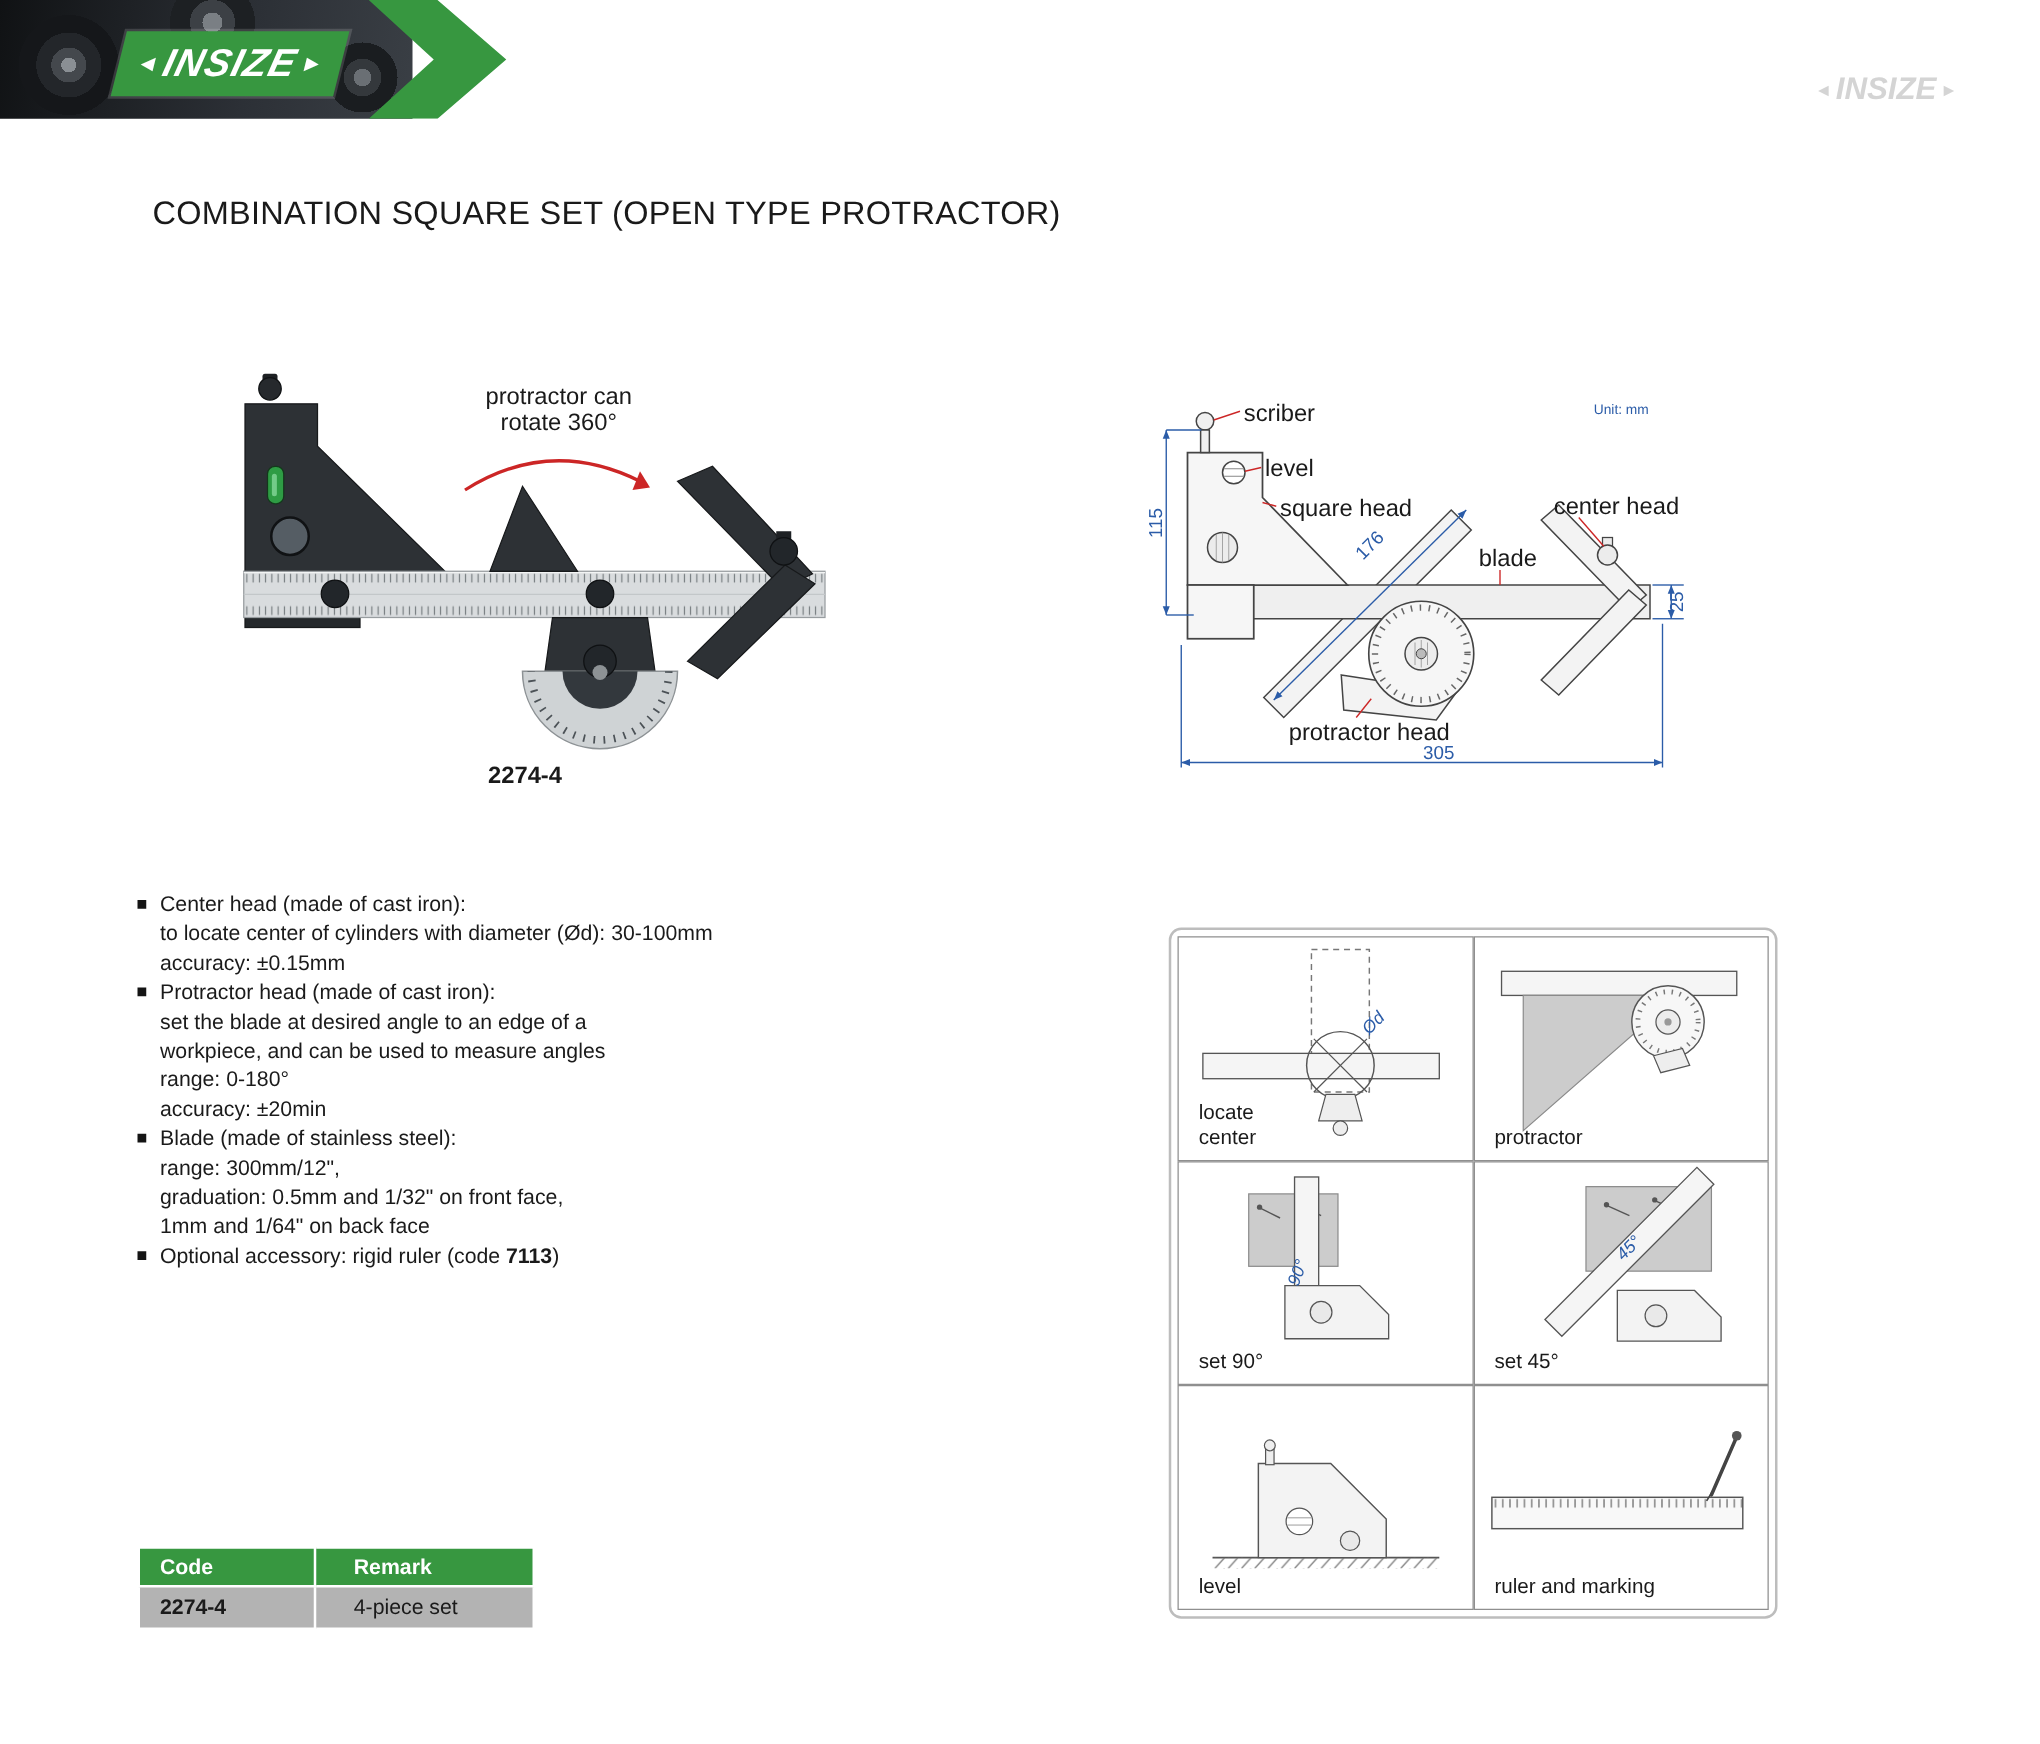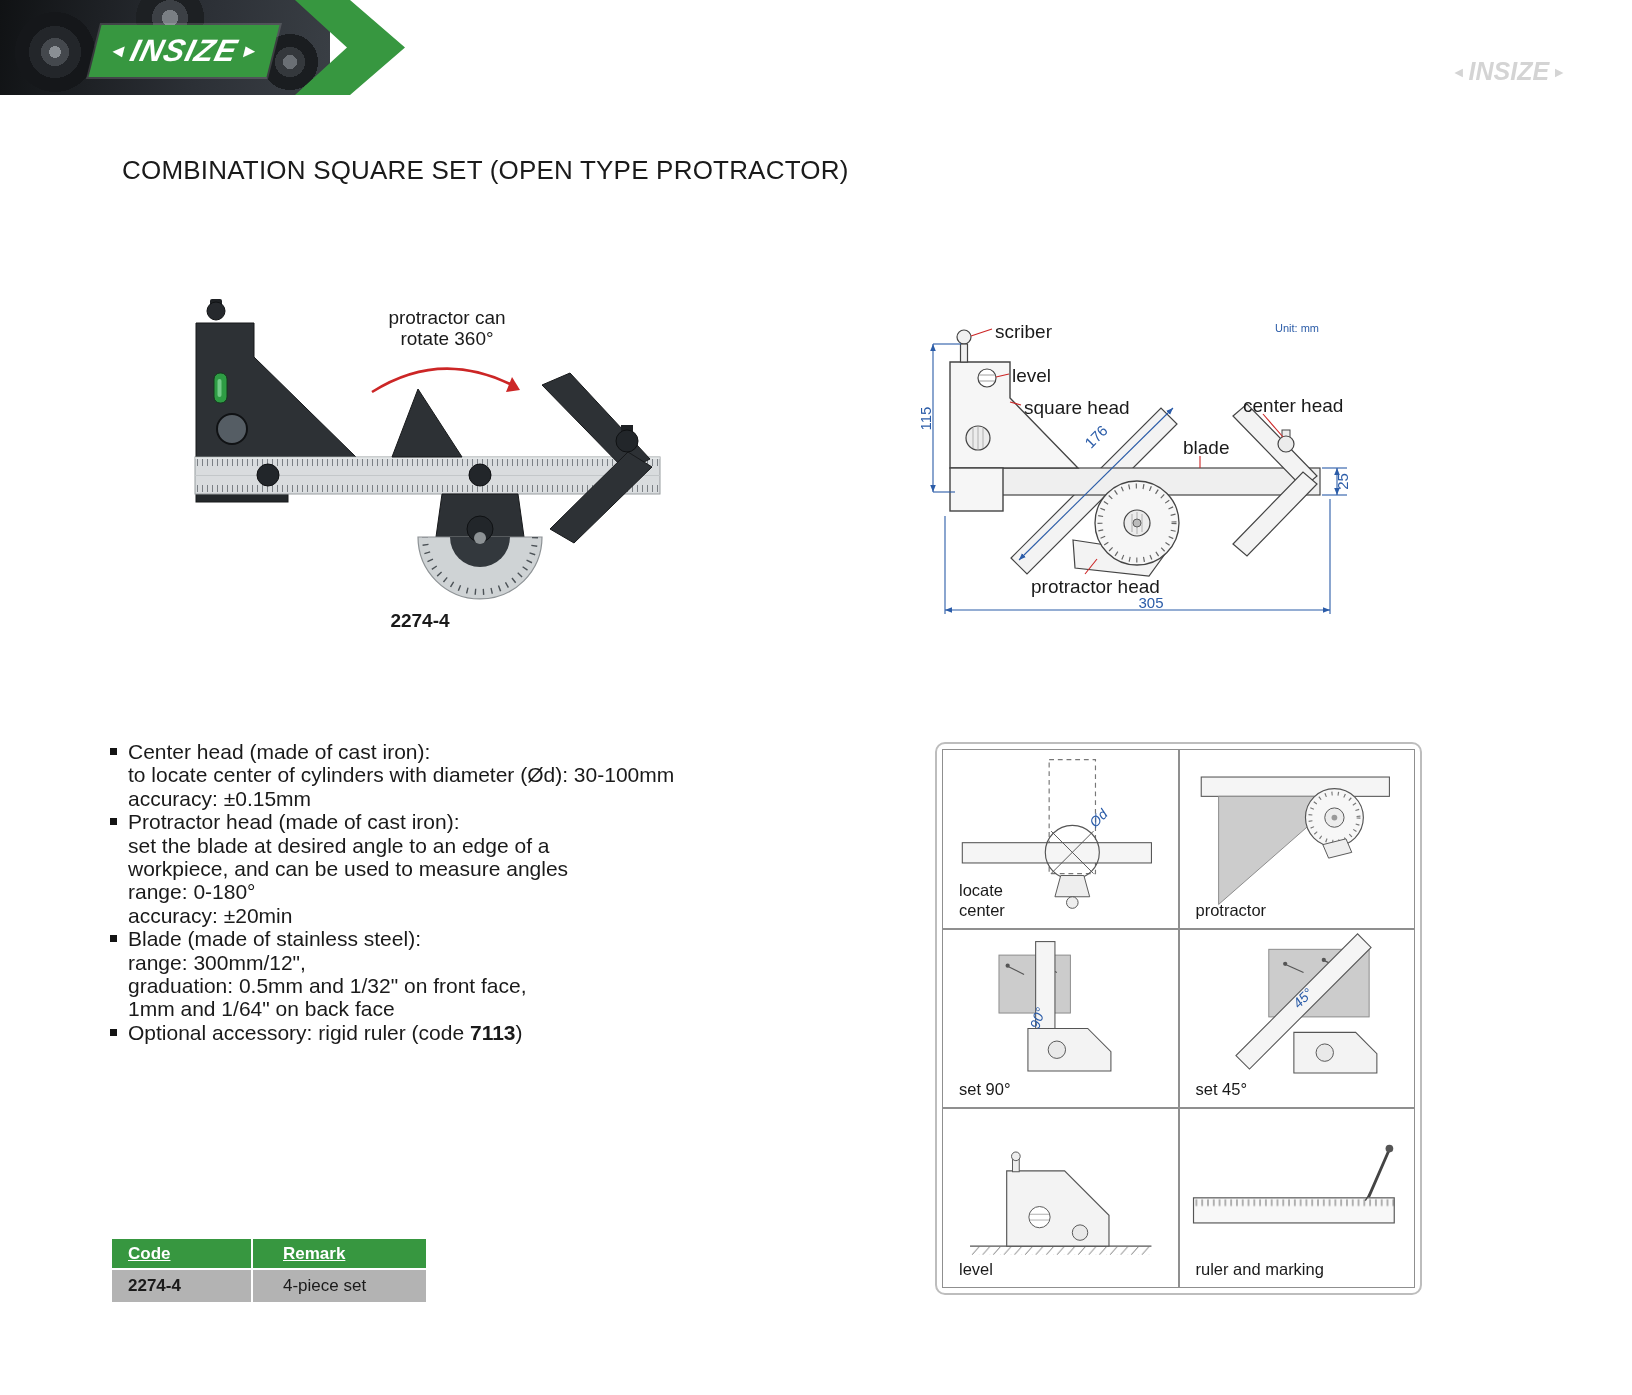--- a/index.html
+++ b/index.html
@@ -44,29 +44,29 @@
   .lbl-blade{left:268px;top:119px;}
   .lbl-protractor-head{left:116px;top:258px;}
   .unit-label{position:absolute;left:360px;top:4px;font-size:11px;color:#2b5ca8;}
   .dim{position:absolute;color:#2b5ca8;font-size:15px;text-align:center;white-space:nowrap;}
   .dim-115{left:-6px;top:92px;width:32px;transform:rotate(-90deg);}
   .dim-176{left:164px;top:110px;width:34px;transform:rotate(-45deg);}
   .dim-25{left:413px;top:155px;width:28px;transform:rotate(-90deg);}
   .dim-305{left:216px;top:276px;width:40px;}
 
   
-  .specs{position:absolute;left:110px;top:740px;width:620px;font-size:21px;line-height:23.4px;}
+  .specs{position:absolute;left:110px;top:712px;width:620px;font-size:17px;line-height:23.4px;}
   .spec-item{position:relative;}
   .spec-line{position:relative;padding-left:18px;}
   .spec-line .bullet{position:absolute;left:0;top:8px;width:7px;height:7px;background:#141414;}
   .spec-line.indent2{padding-left:130px;}
 
   
   .code-table{position:absolute;left:110px;top:1237px;border-collapse:collapse;font-size:17px;}
-  .code-table th{background:#379740;color:#fff;font-weight:bold;text-align:left;height:27px;border:2px solid #fff;text-decoration:underline;}
+  .code-table th{background:#379740;color:#fff;font-weight:bold;text-align:left;height:27px;border:2px solid #fff;}
   .code-table td{background:#b3b3b3;height:30px;border:2px solid #fff;}
   .col-code{width:122px;padding-left:16px;}
   .col-remark{width:142px;padding-left:30px;}
   .cell-bold{font-weight:bold;}
 
   
   .usage{position:absolute;left:935px;top:742px;width:487px;height:553px;border:2px solid #bdbdbd;
          border-radius:10px;padding:5px;box-sizing:border-box;background:#fff;}
   .usage-inner{width:100%;height:100%;display:grid;grid-template-columns:1fr 1fr;
                grid-template-rows:1fr 1fr 1fr;}

